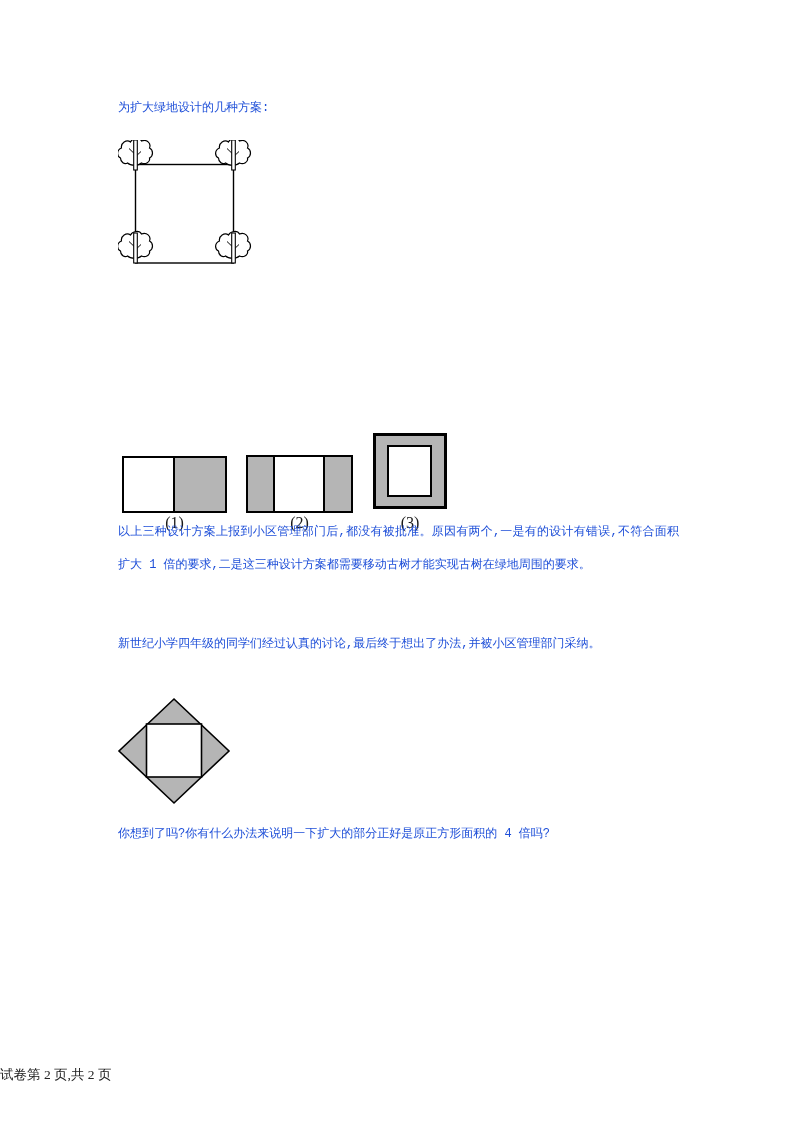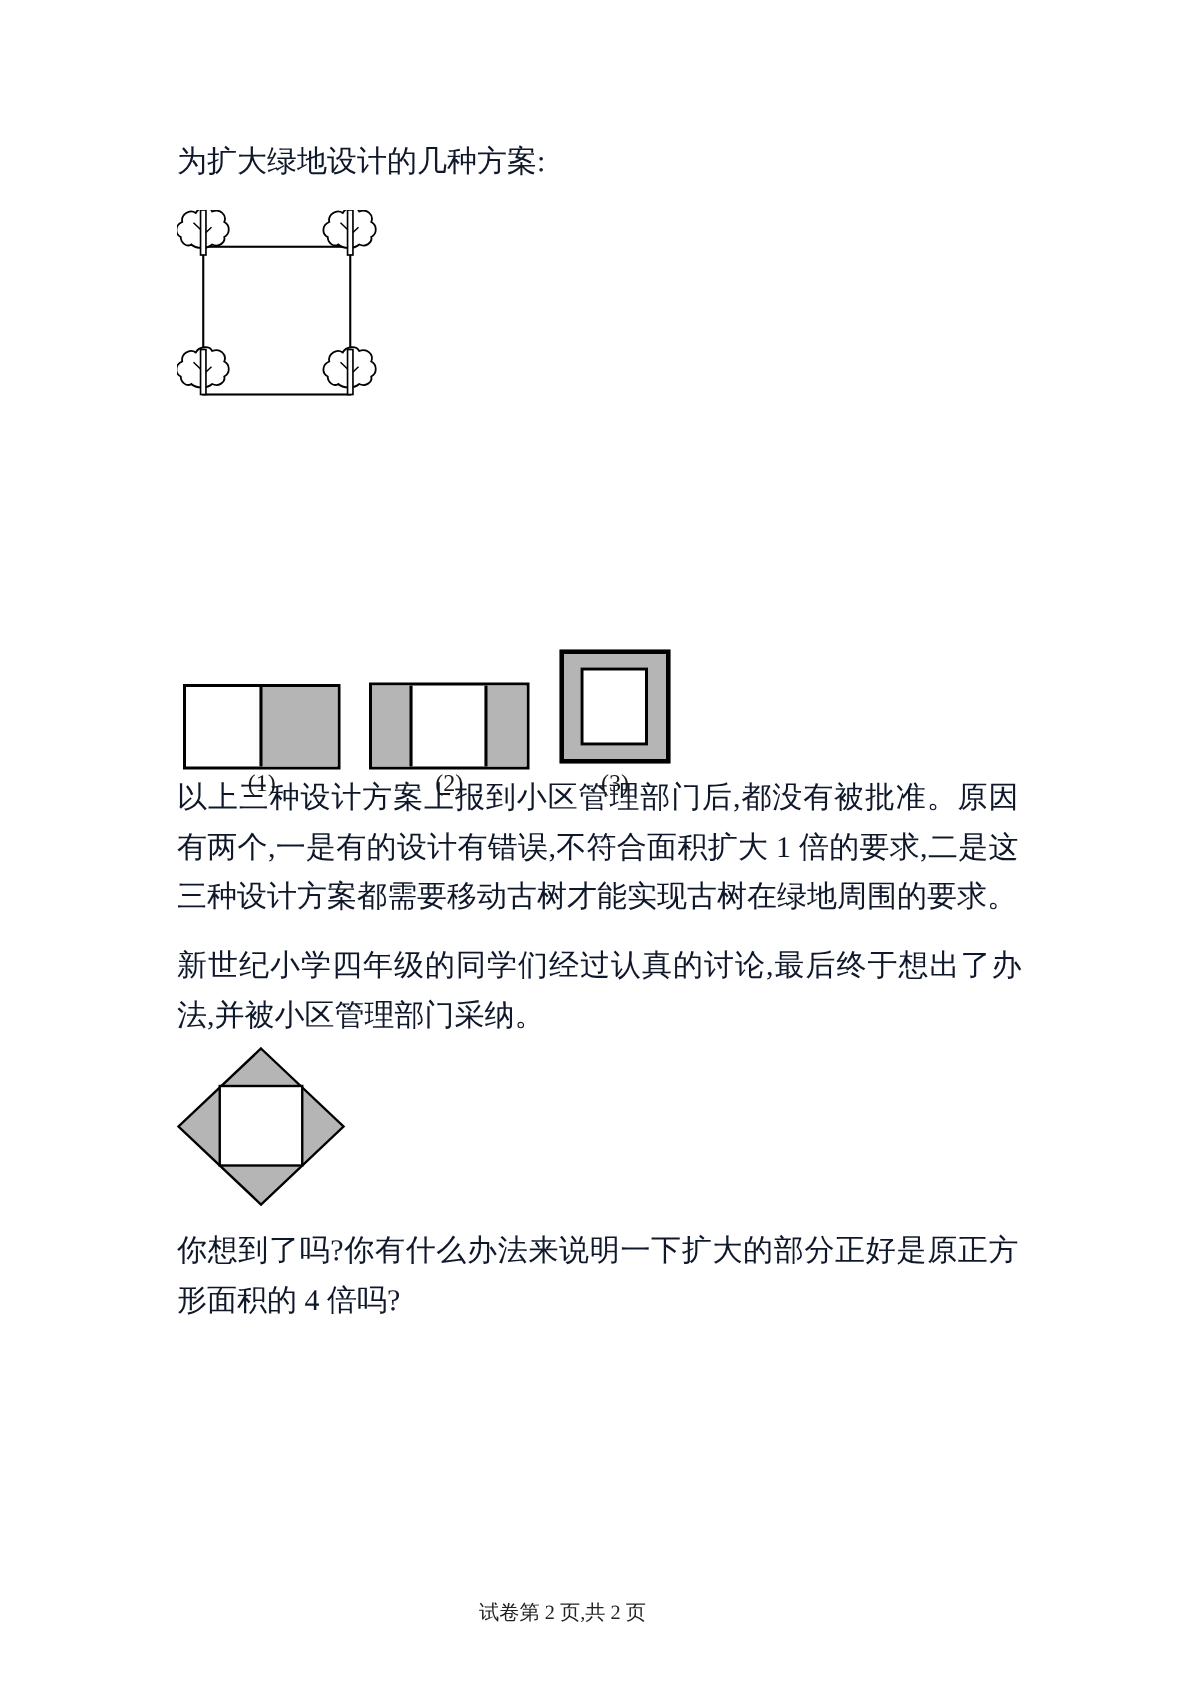--- a/index.html
+++ b/index.html
@@ -6,41 +6,42 @@
   body {
     width: 793px; height: 1122px;
     background: #ffffff;
     font-family: "Liberation Serif", "DejaVu Serif", serif;
     color: #1a1a1a;
     position: relative;
     overflow: hidden;
   }
   .abs { position: absolute; }
   .para {
-    font-size: 20px;
+    font-size: 12px;
     line-height: 33px;
     text-align: justify;
     margin: 0;
-    color: #0f172a;
+    color: #1d4ed8;
+    font-family: Liberation Mono, monospace;
   }
   .para-block { position: absolute; left: 118px; width: 561px; }
   .fig { position: absolute; box-sizing: border-box; background: #fff; }
   .fig-border2 { border: 2px solid #000; }
   .shaded { background: #b5b5b5; position: absolute; box-sizing: border-box; }
   .fig-label {
     position: absolute;
     font-size: 16px;
     line-height: 22px;
     text-align: center;
     color: #1a1a1a;
   }
   .footer {
     position: absolute;
     left: 0; top: 1066px; width: 750px;
-    text-align: center;
+    text-align: left;
     font-size: 13.5px;
     color: #222;
   }
   svg { display: block; }
 </style>
 </head>
 <body>
 
 <div>
 

